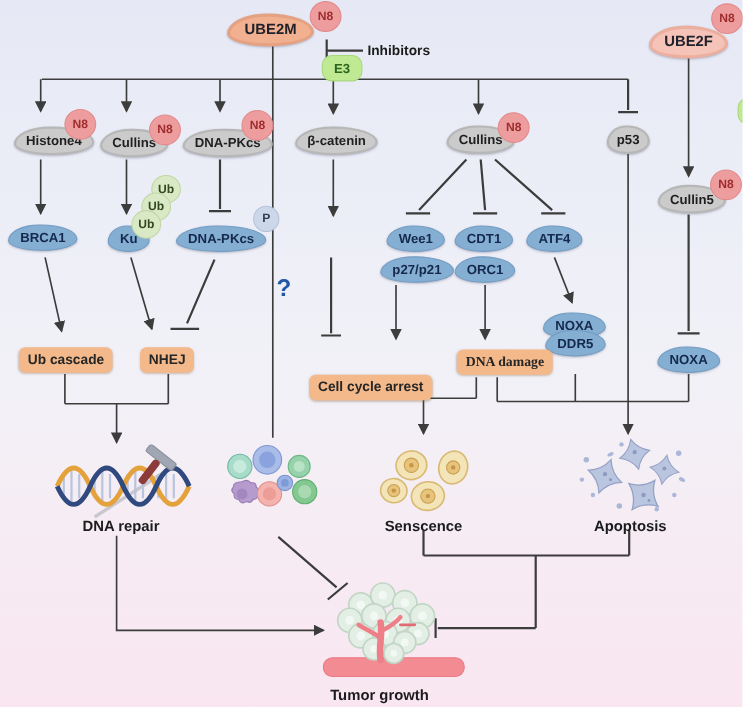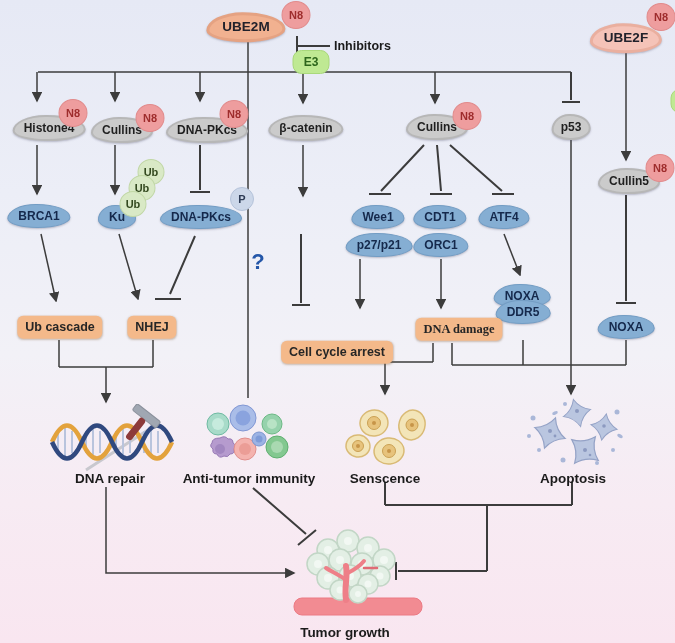--- a/index.html
+++ b/index.html
@@ -333,18 +333,17 @@
     </g>
     <g stroke="#ee7f88" fill="none" stroke-linecap="round">
       <path d="M66,72 C64,58 68,50 66,38" stroke-width="6"></path>
       <path d="M66,52 C58,46 52,44 46,40" stroke-width="4"></path>
       <path d="M66,46 C74,42 80,38 84,33" stroke-width="4"></path>
       <path d="M84,40 L97,40" stroke-width="2.5" stroke="#e06a74"></path>
     </g>
   </svg>
 
   <div class="caption" style="left:110px;top:478px;"><span>DNA repair</span></div>
-  <div class="caption" style="left:249px;top:478px;"><span>Anti-tumor immunity</span></div>
   <div class="caption" style="left:385px;top:478px;"><span>Senscence</span></div>
   <div class="caption" style="left:573px;top:478px;"><span>Apoptosis</span></div>
   <div class="caption" style="left:345px;top:632px;"><span>Tumor growth</span></div>
 
 </div>
 
 </body></html>

